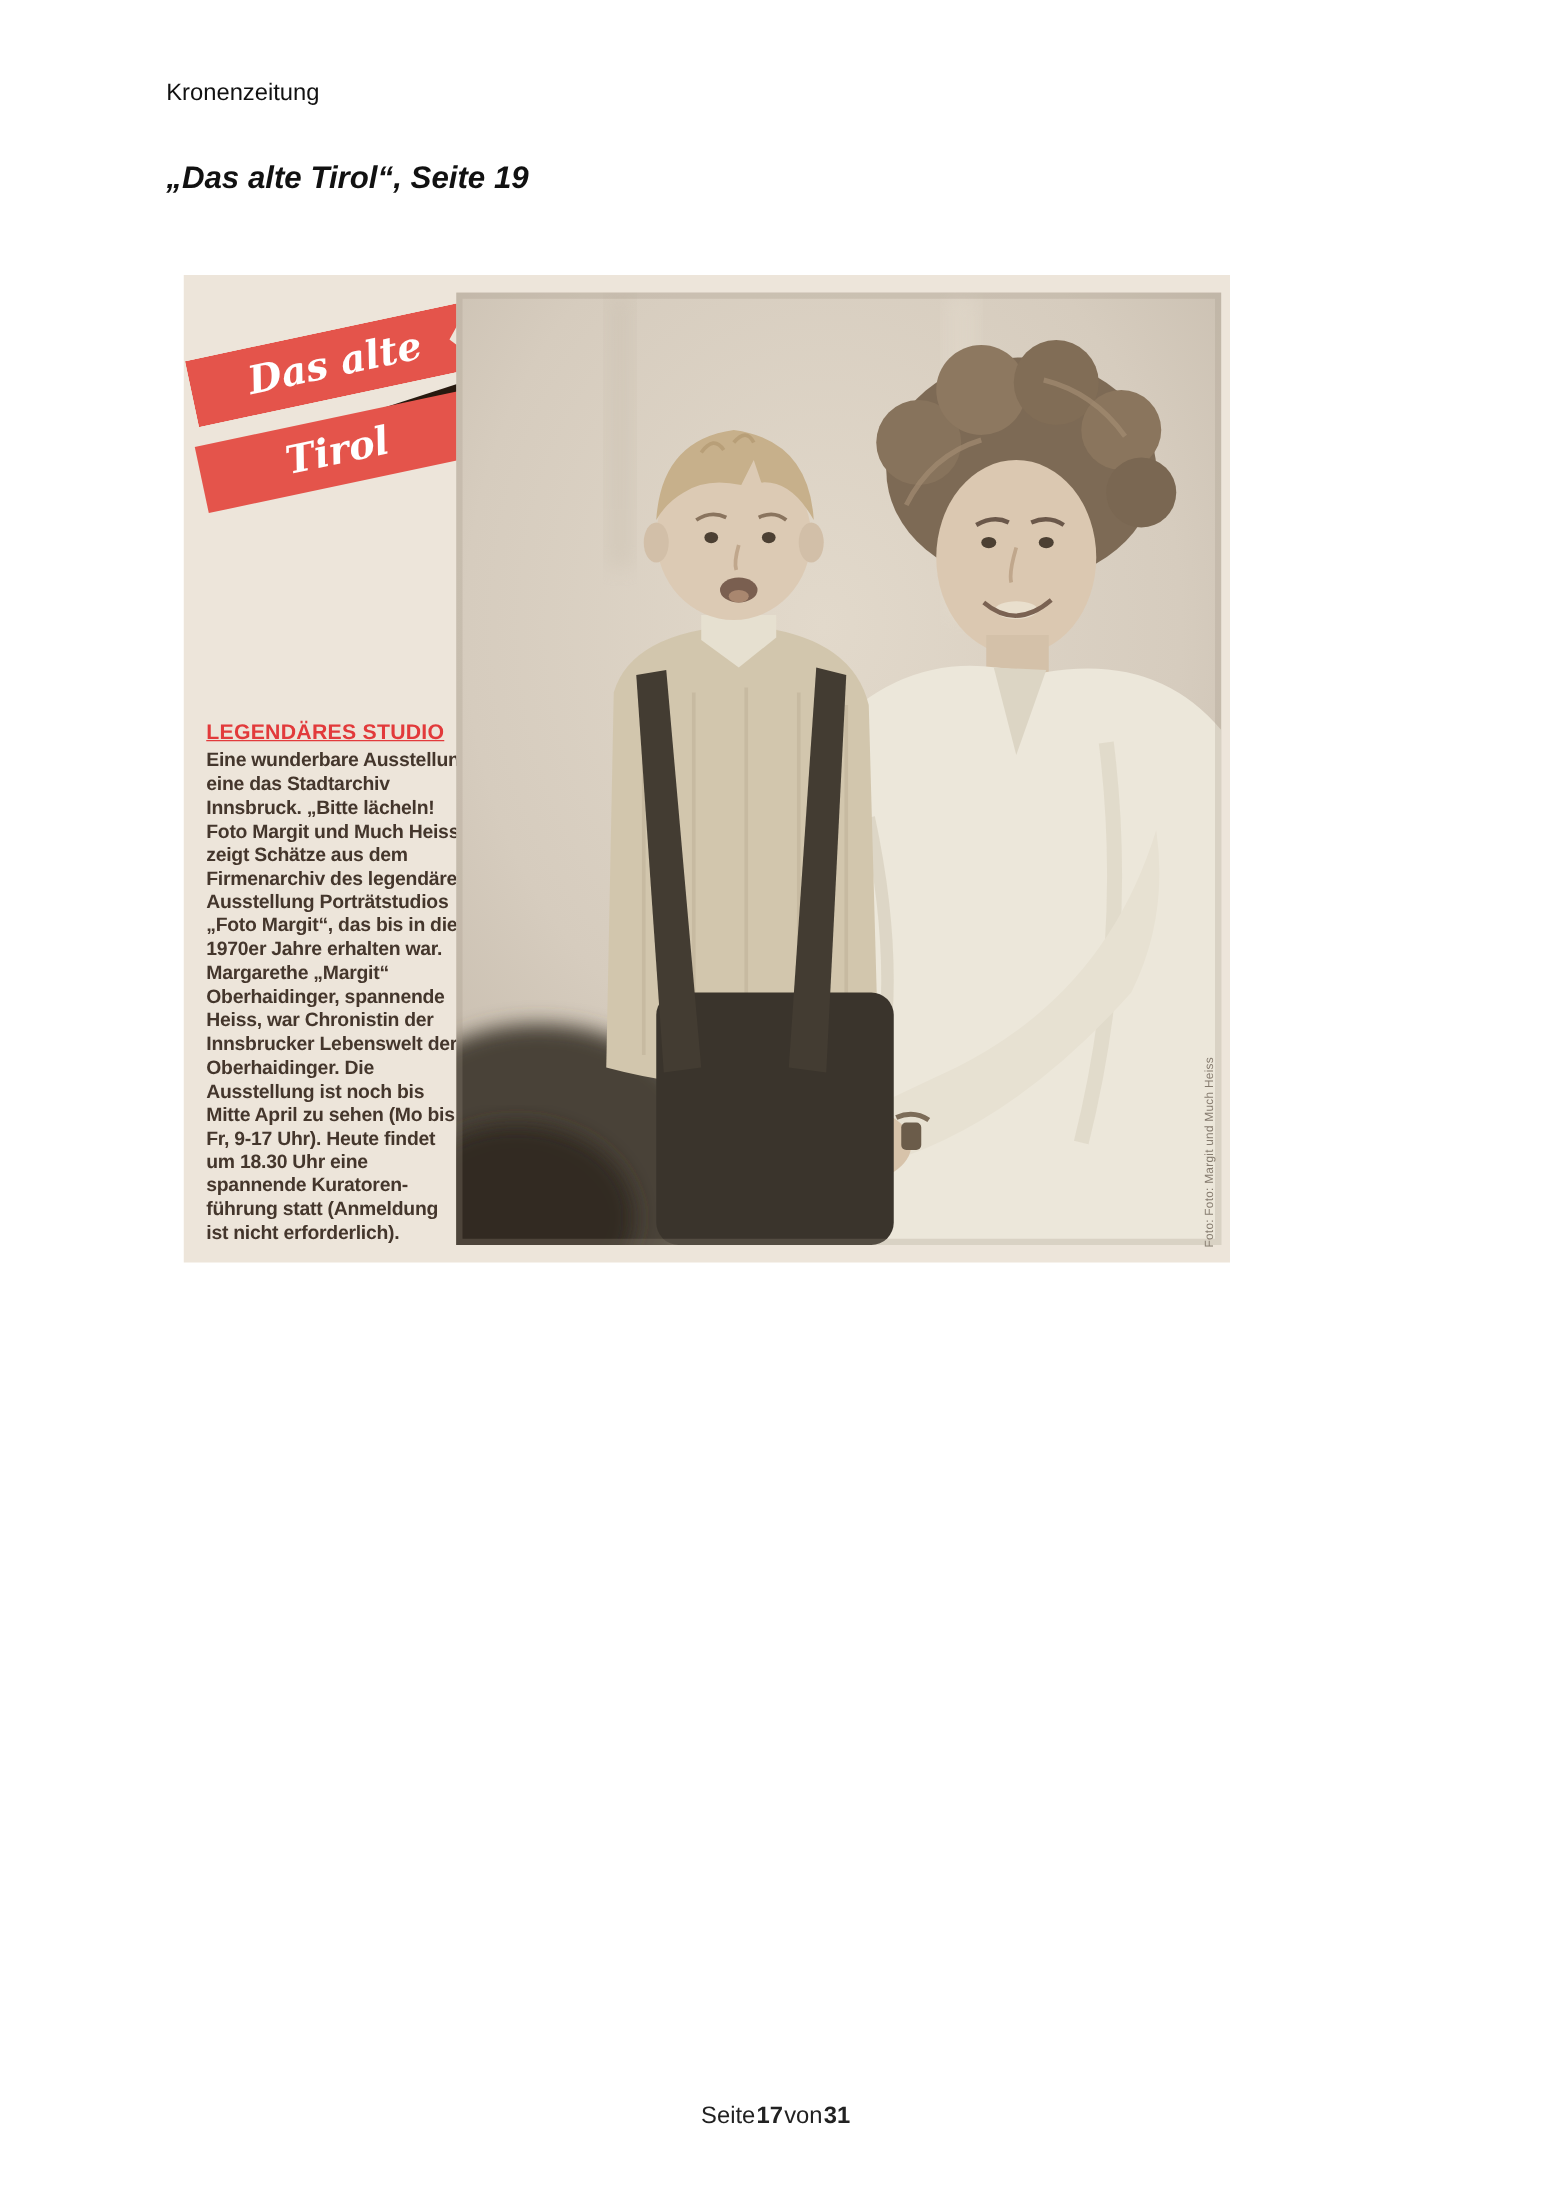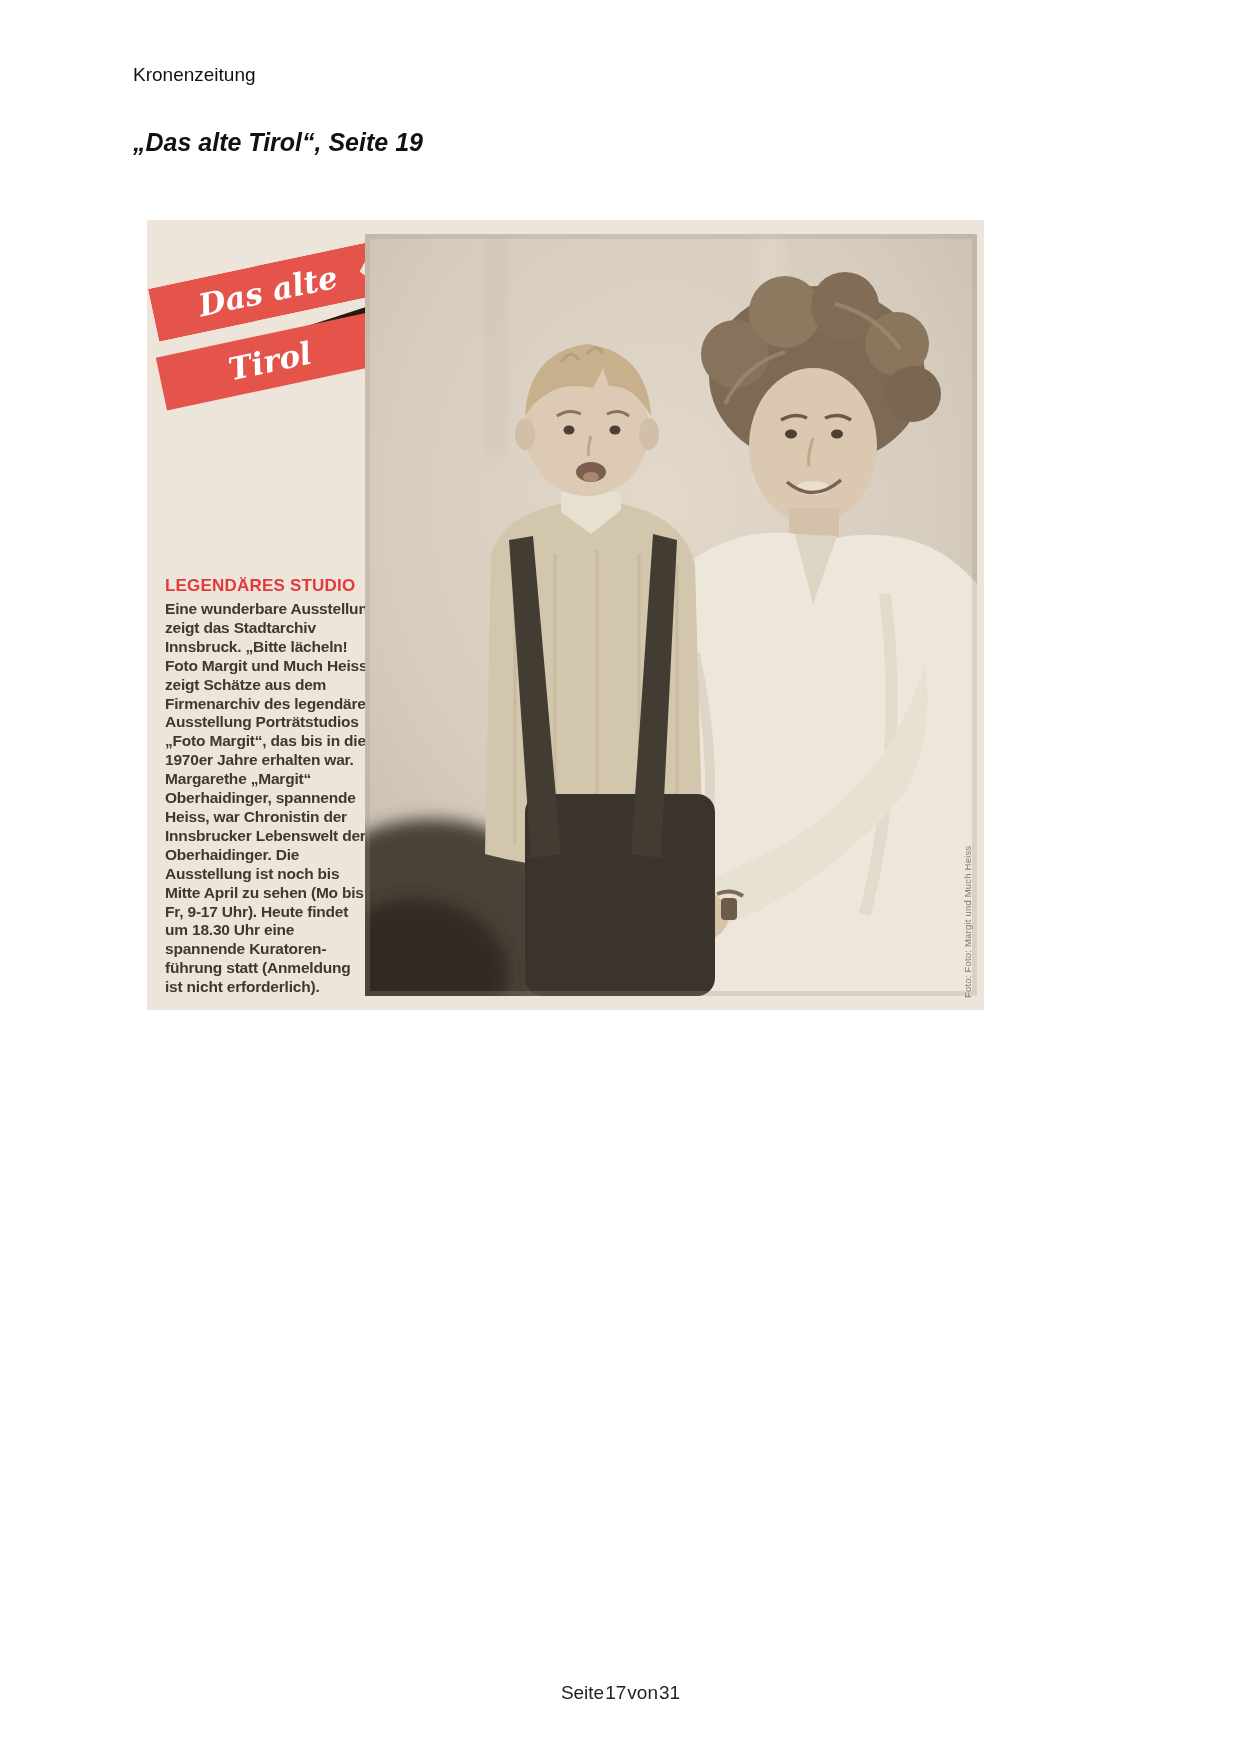--- a/index.html
+++ b/index.html
@@ -50,21 +50,21 @@
   }
   .ribbon-bottom {
     left:12px; top:100px; width:222px;
     transform:rotate(-12deg);
   }
 
   
   .article-col { position:absolute; left:18px; top:356px; width:214px; }
   .article-heading {
     font-size:17px; font-weight:bold; color:#e23a3b;
-    letter-spacing:0.2px; margin-bottom:4px;
+    letter-spacing:0.2px; margin-bottom:4px;text-decoration:underline;
   }
   .article-body div {
     font-size:15.5px; line-height:18.9px; font-weight:bold;
     color:#44362c; letter-spacing:-0.2px; white-space:nowrap;
   }
 
   
   .photo {
     position:absolute; left:218px; top:14px; width:612px; height:762px;
     overflow:hidden; background:#d4cabc;
@@ -77,21 +77,21 @@
     font-size:9.5px; color:#857b6e; letter-spacing:0.2px;
     display:flex; align-items:center;
   }
 
   
   .page-footer {
     position:absolute; left:0; top:1682px; width:100%;
     display:flex; justify-content:center; gap:1px;
     font-size:19px; color:#222;
   }
-  .page-footer b { font-weight:normal; }
+  .page-footer b { font-weight:bold; }
 </style>
 </head>
 <body>
 
 <div class="abs source-label">Kronenzeitung</div>
 
 <div class="abs headline">„Das alte Tirol“, Seite 19</div>
 
 <div class="abs clipping">
 
@@ -102,21 +102,21 @@
     </div>
     <div class="ribbon ribbon-bottom">
       <span>Tirol</span>
     </div>
   </div>
 
   <div class="article-col">
     <div class="article-heading">LEGENDÄRES STUDIO</div>
     <div class="article-body">
         <div>Eine wunderbare Ausstellung</div>
-        <div>zeigt das Stadtarchiv</div>
+        <div>eine das Stadtarchiv</div>
         <div>Innsbruck. „Bitte lächeln!</div>
         <div>Foto Margit und Much Heiss“</div>
         <div>zeigt Schätze aus dem</div>
         <div>Firmenarchiv des legendären</div>
         <div>Ausstellung Porträtstudios</div>
         <div>„Foto Margit“, das bis in die</div>
         <div>1970er Jahre erhalten war.</div>
         <div>Margarethe „Margit“</div>
         <div>Oberhaidinger, spannende</div>
         <div>Heiss, war Chronistin der</div>

